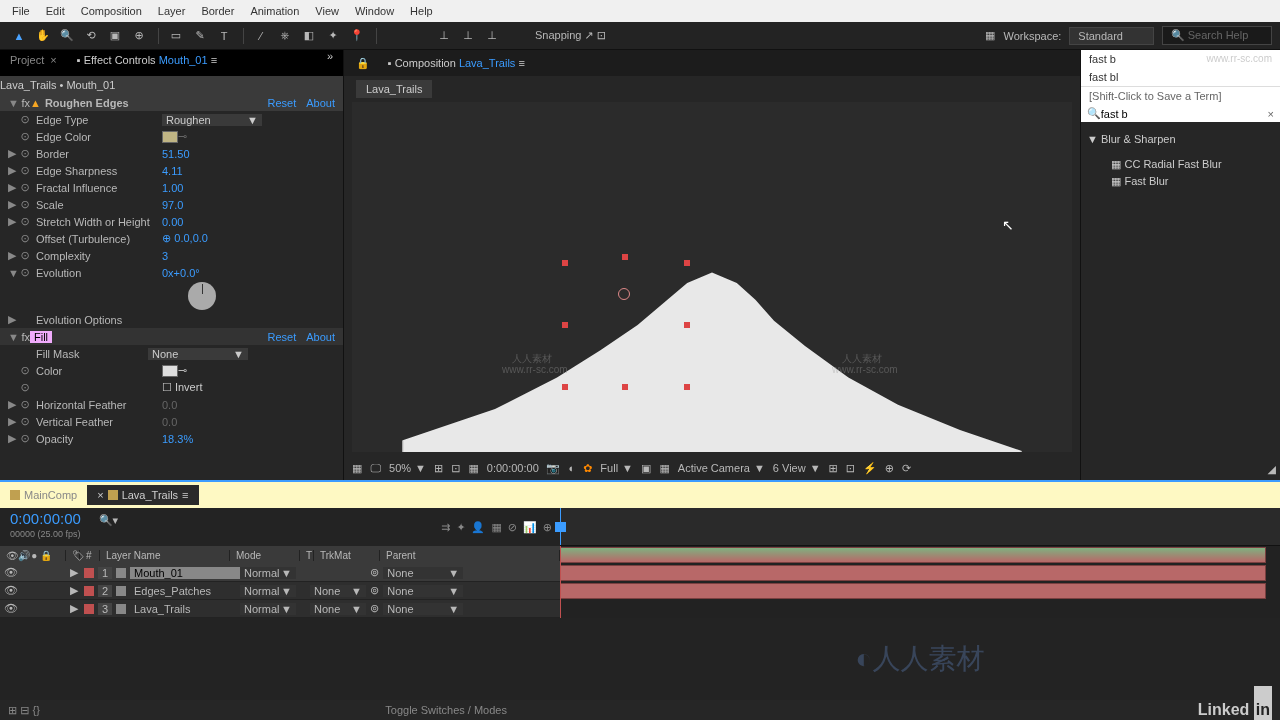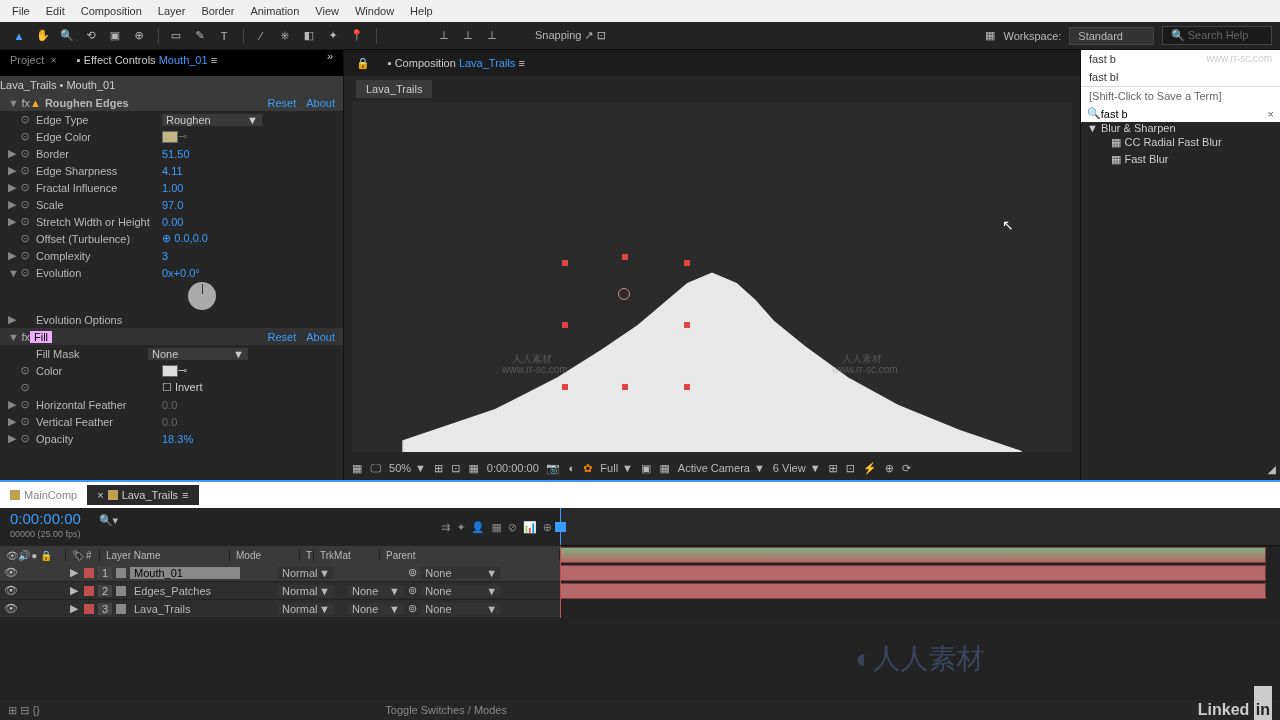--- a/index.html
+++ b/index.html
@@ -54,24 +54,24 @@
 .right-panel { width: 200px; background: #262626; border-left: 1px solid #111; display: flex; flex-direction: column; }
 .rp-tabs { display: flex; background: #1c1c1c; height: 26px; align-items: center; }
 .rp-tab { padding: 4px 10px; color: #888; }
 .rp-tab.active { color: #ccc; }
 .sugg-box { background: #fff; color: #333; }
 .sugg { padding: 3px 8px; }
 .sugg-hint { padding: 3px 8px; color: #666; border-top: 1px solid #ddd; }
 .search-row { background: #fff; display: flex; align-items: center; padding: 2px 6px; color: #333; }
 .search-row input { border: none; outline: none; flex: 1; font-size: 11px; }
 .search-clear { color: #666; cursor: pointer; }
-.ep-cat { padding: 0 6px; color: #ccc; }
+.ep-cat { padding: 11px 6px; color: #ccc; }
 .ep-item { padding: 2px 6px 2px 30px; color: #ccc; }
 .timeline { height: 240px; background: #232323; border-top: 2px solid #3b9cff; display: flex; flex-direction: column; }
-.tl-tabs { display: flex; background: #ffffff; height: 26px; align-items: center; }
+.tl-tabs { display: flex; background: #fef9c3; height: 26px; align-items: center; }
 .tl-tab { padding: 4px 10px; color: #888; display: flex; align-items: center; gap: 4px; }
 .tl-tab.active { color: #ccc; background: #2a2a2a; }
 .comp-sq { width: 10px; height: 10px; background: #c0a050; }
 .tl-header { display: flex; height: 38px; }
 .tl-left { width: 560px; display: flex; }
 .timecode { color: #3b9cff; font-size: 15px; padding: 2px 10px; }
 .fps { color: #888; font-size: 9px; padding: 0 10px; }
 .tl-search { margin-left: 8px; padding-top: 6px; }
 .tl-btns { margin-left: auto; display: flex; align-items: center; gap: 6px; padding-right: 8px; color: #888; }
 .tl-ruler { flex: 1; position: relative; background: #2a2a2a; border-bottom: 1px solid #111; }
@@ -85,21 +85,21 @@
 .layer { display: flex; height: 18px; align-items: center; background: #2e2e2e; border-bottom: 1px solid #222; }
 .layer.sel { background: #3a3a3a; }
 .lc { padding: 0 4px; display: flex; align-items: center; gap: 2px; }
 .eye { width: 14px; text-align: center; }
 .lbl-sq { width: 10px; height: 10px; }
 .red { background: #c05050; }
 .lnum { width: 14px; text-align: center; background: #444; }
 .layer-sq { width: 10px; height: 10px; background: #888; }
 .lname { width: 110px; padding-left: 4px; }
 .lname.sel { background: #888; color: #000; }
-.mode-dd { width: 56px; background: #333; display: flex; justify-content: space-between; padding: 0 4px; margin-left: 38px; }
+.mode-dd { width: 56px; background: #333; display: flex; justify-content: space-between; padding: 0 4px; }
 .trk-dd { width: 56px; background: #333; display: flex; justify-content: space-between; padding: 0 4px; }
 .parent-dd { width: 80px; background: #333; display: flex; justify-content: space-between; padding: 0 4px; }
 .bars-area { flex: 1; position: relative; background: #222; }
 .layer-bar { position: absolute; left: 0; right: 14px; height: 16px; background: #b86868; border: 1px solid #7a4040; }
 .layer-bar.top { background: linear-gradient(#80b080, #b86868); }
 .tl-footer { height: 20px; background: #262626; display: flex; align-items: center; padding: 0 8px; color: #888; }
 .toggle-sw { margin: 16px auto; }
 .watermark { position: absolute; color: #999; font-size: 10px; opacity: 0.4; pointer-events: none; }
 </style>
 </head>

